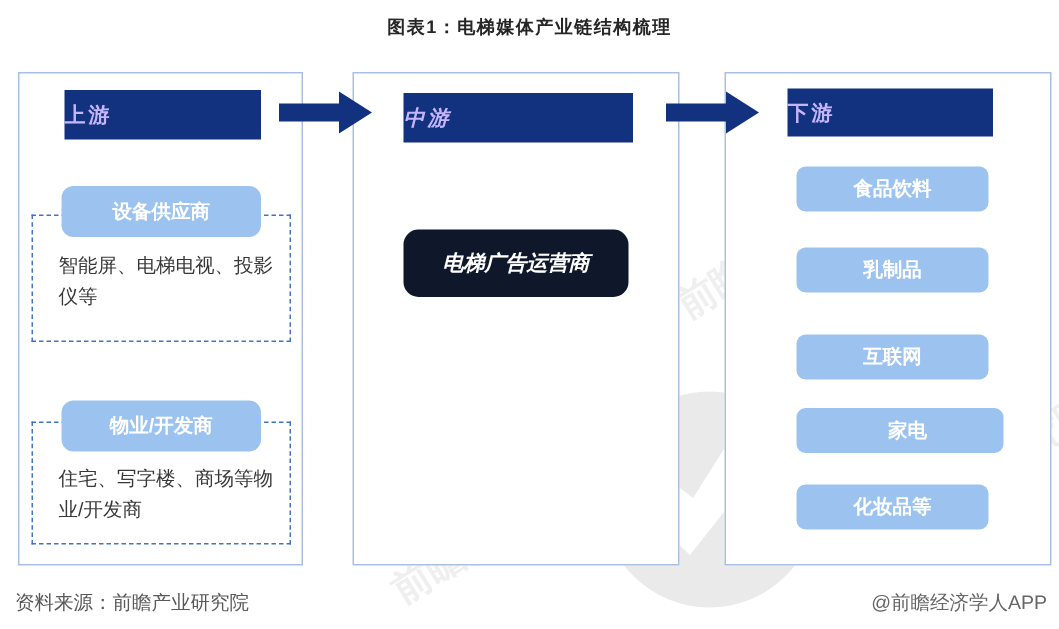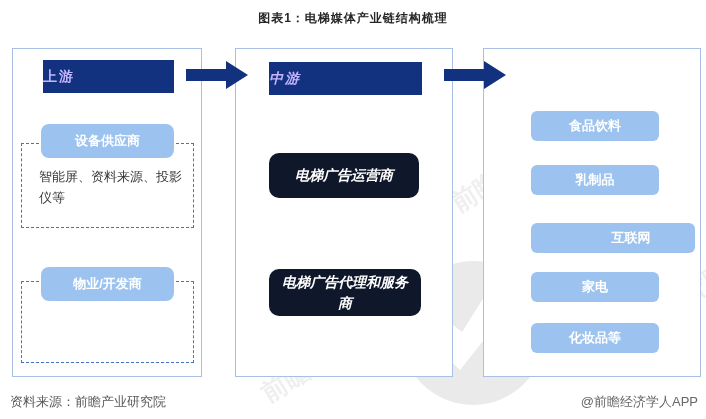--- a/index.html
+++ b/index.html
@@ -54,22 +54,22 @@
   }
   #midbox-0{top:104px;width:150px;height:45px;}
   #midbox-1{top:220px;width:152px;height:47px;}
   .down-box{
     position:absolute;left:47px;width:128px;height:30px;line-height:30px;
     background:#9cc3ef;border-radius:6px;color:#ffffff;font-weight:bold;
     font-size:13px;text-align:center;z-index:2;
   }
   #downbox-0{top:62px;}
   #downbox-1{top:116px;}
-  #downbox-2{top:174px;padding-left:36px;}
-  #downbox-3{top:223px;}
+  #downbox-2{top:174px;}
+  #downbox-3{top:223px;padding-left:10px;}
   #downbox-4{top:274px;}
   .footer-source{
     position:absolute;left:10px;top:393px;font-size:13px;color:#595959;
   }
   .footer-credit{
     position:absolute;right:8px;top:393px;font-size:13px;color:#666666;
   }
   .wm-text{
     position:absolute;font-size:26px;font-weight:bold;color:#8a8a8a;
     opacity:0.13;transform:rotate(-32deg);white-space:nowrap;z-index:0;
@@ -94,40 +94,41 @@
     <circle cx="75" cy="75" r="72" fill="#9a9a9a"></circle>
     <path d="M28 80 L62 112 L122 36 L88 36 L64 74 L46 60 Z" fill="#ffffff"></path>
   </svg>
 
   <div class="title">图表1：电梯媒体产业链结构梳理</div>
 
   <div class="panel" id="panel-up">
     <div class="col-header" id="hdr-up">上游</div>
     <div class="dashed-group" id="group-1"></div>
     <div class="light-label" id="label-1">设备供应商</div>
-    <div class="group-desc" id="desc-1">智能屏、资料来源、投影仪等</div>
+    <div class="group-desc" id="desc-1">智能屏、电梯电视、投影仪等</div>
     <div class="dashed-group" id="group-2"></div>
     <div class="light-label" id="label-2">物业/开发商</div>
+    <div class="group-desc" id="desc-2">住宅、写字楼、商场等物业/开发商</div>
   </div>
 
   <svg class="flow-arrow" id="arrow-1" viewBox="0 0 62 30">
     <polygon points="0,9 40,9 40,1 62,15 40,29 40,21 0,21" fill="#12317f"></polygon>
   </svg>
 
   <div class="panel" id="panel-mid">
     <div class="col-header" id="hdr-mid">中游</div>
     <div class="mid-box" id="midbox-0">电梯广告运营商</div>
-    <div class="mid-box" id="midbox-1">电梯广告代理和服务商</div>
   </div>
 
   <svg class="flow-arrow" id="arrow-2" viewBox="0 0 62 30">
     <polygon points="0,9 40,9 40,1 62,15 40,29 40,21 0,21" fill="#12317f"></polygon>
   </svg>
 
   <div class="panel" id="panel-down">
+    <div class="col-header" id="hdr-down">下游</div>
     <div class="down-box" id="downbox-0">食品饮料</div>
     <div class="down-box" id="downbox-1">乳制品</div>
     <div class="down-box" id="downbox-2">互联网</div>
     <div class="down-box" id="downbox-3">家电</div>
     <div class="down-box" id="downbox-4">化妆品等</div>
   </div>
 
   <div class="footer-source">资料来源：前瞻产业研究院</div>
   <div class="footer-credit">@前瞻经济学人APP</div>
 

